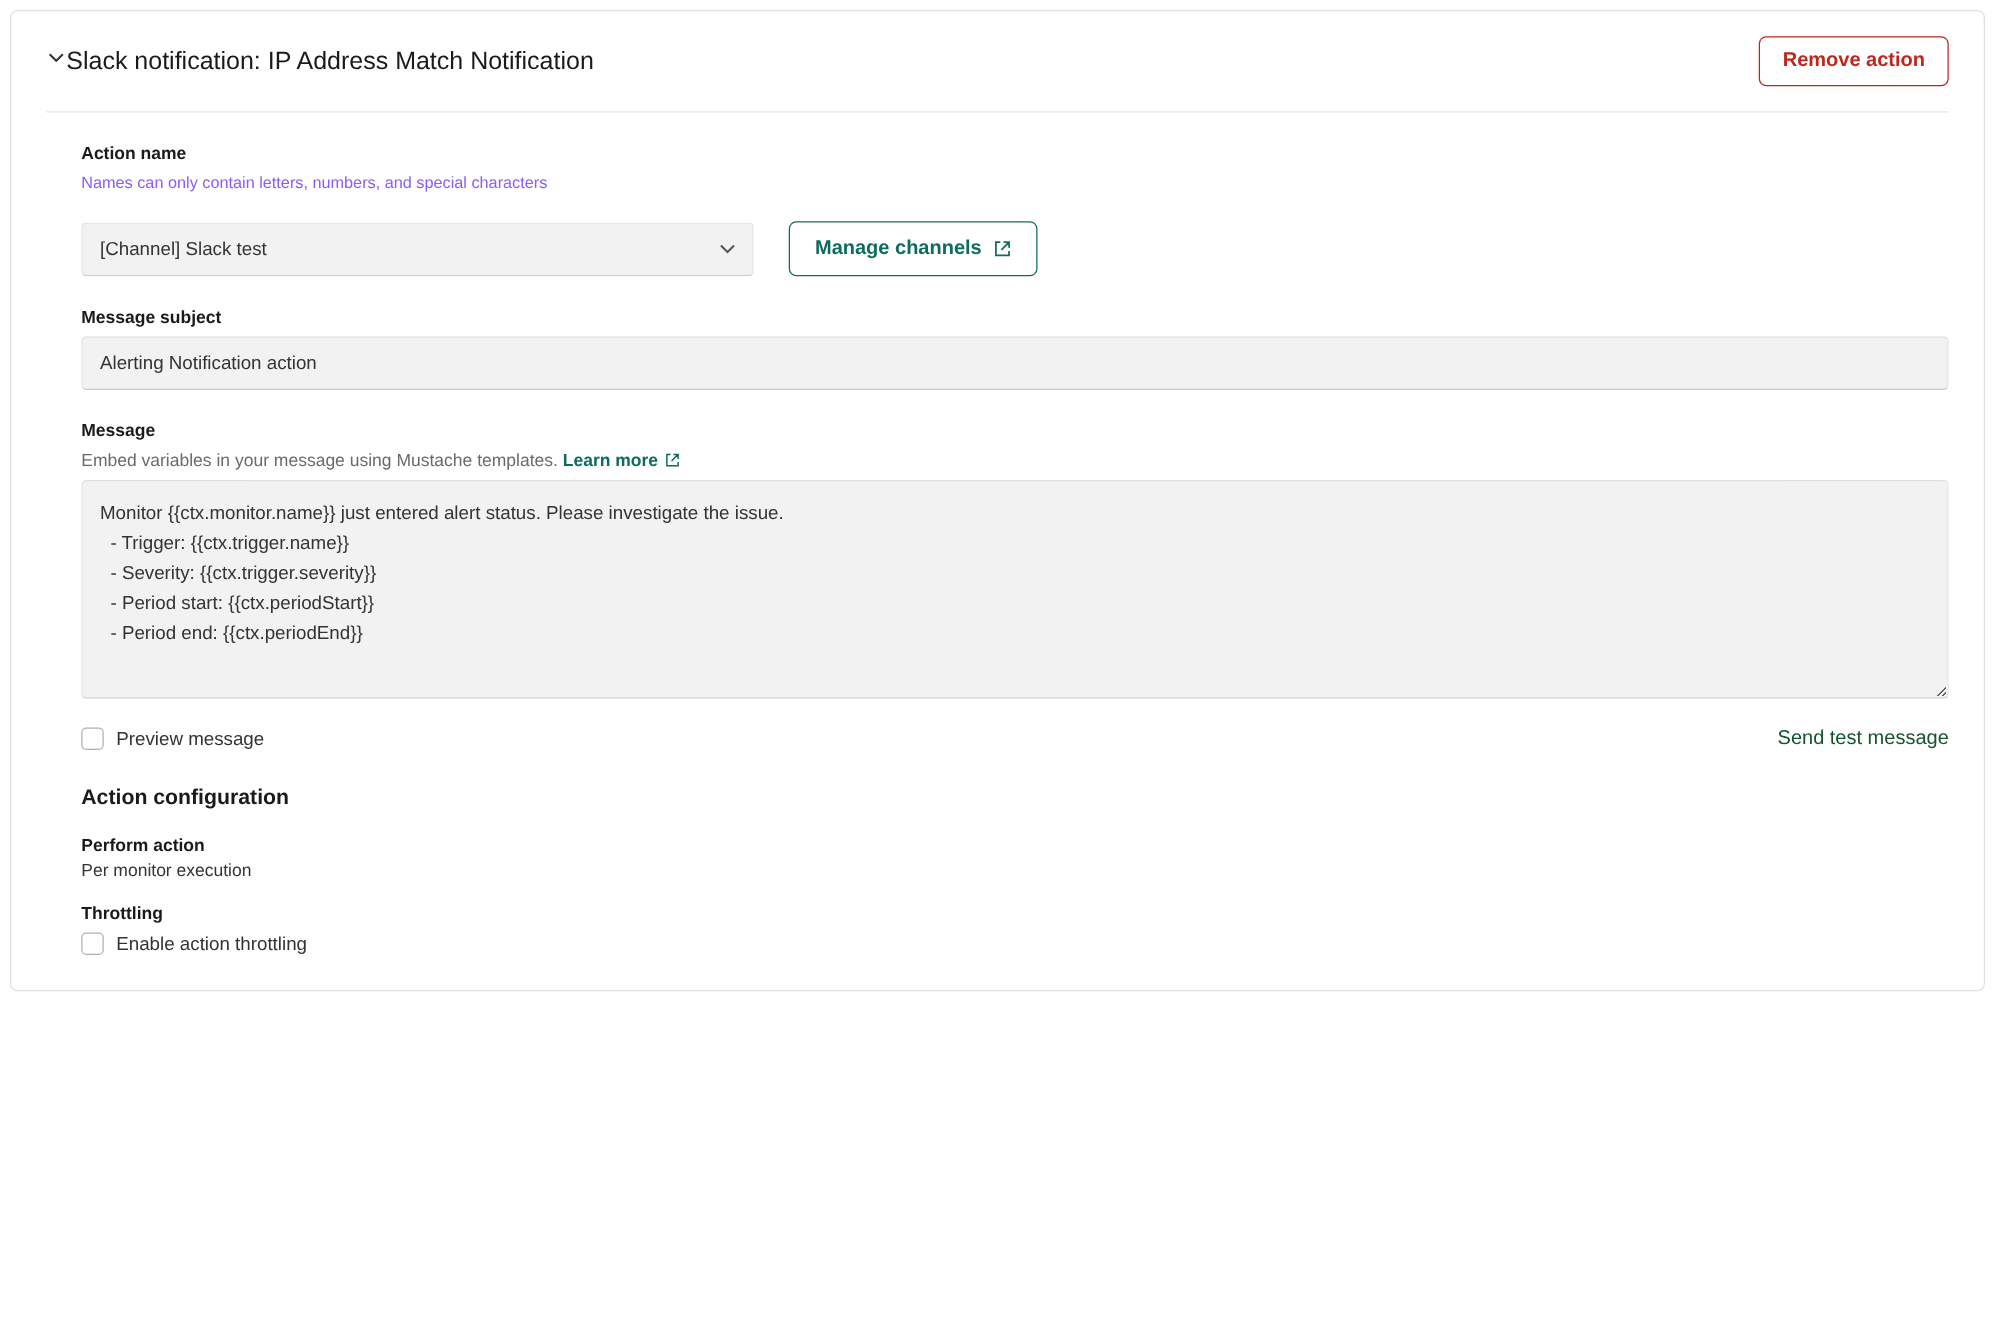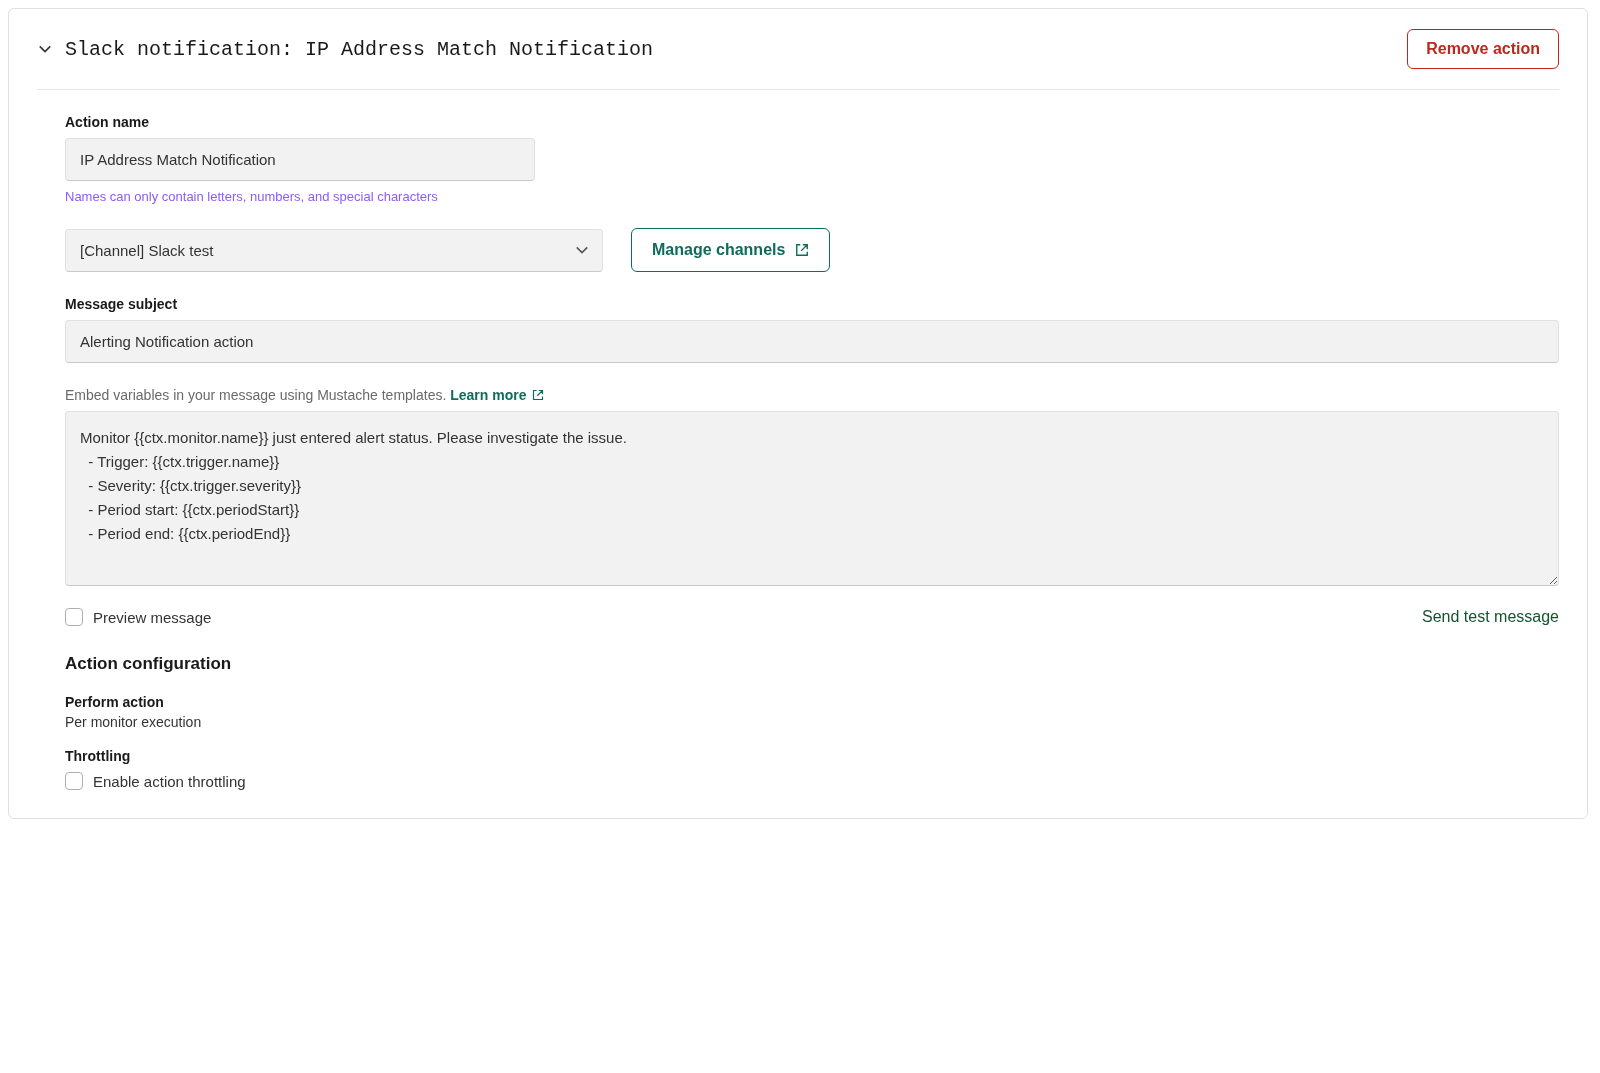--- a/index.html
+++ b/index.html
@@ -19,23 +19,21 @@
   .panel-header {
     display: flex;
     align-items: center;
     justify-content: space-between;
     padding-bottom: 20px;
     border-bottom: 1px solid #e6e6e6;
     margin-bottom: 24px;
   }
   .panel-title-wrap {
     display: flex;
-    align-items: center;
-    gap: 12px;
-    font-family: Liberation Mono, monospace;
+    align-items: flex-start;
   }
   .chevron {
     width: 16px;
     height: 16px;
     display: inline-flex;
     align-items: center;
     justify-content: center;
   }
   .panel-title {
     font-size: 20px;
@@ -201,21 +199,20 @@
       </span>
       <span class="panel-title">Slack notification: IP Address Match Notification</span>
     </div>
     <button class="remove-btn">Remove action</button>
   </div>
 
   <div class="content">
 
     <div class="form-group">
       <label class="form-label">Action name</label>
-      <input class="text-input input-narrow" type="text" value="IP Address Match Notification" style="">
       <div class="help-text">Names can only contain letters, numbers, and special characters</div>
     </div>
 
     <div class="form-group">
       <div class="channels-row">
         <div class="select-wrap">
           <div class="text-input">[Channel] Slack test</div>
           <span class="select-caret">
             <svg width="14" height="14" viewBox="0 0 16 16">
                 <path d="M2 5 L8 11 L14 5" fill="none" stroke="#555" stroke-width="1.8"></path>
@@ -232,20 +229,21 @@
         </button>
       </div>
     </div>
 
     <div class="form-group">
       <label class="form-label">Message subject</label>
       <input class="text-input" type="text" value="Alerting Notification action" style="">
     </div>
 
     <div class="form-group">
+      <label class="form-label">Message</label>
       <div class="sub-help">
         <span>Embed variables in your message using Mustache templates.</span>
         <span class="link-inline">
           <span>Learn more</span>
           <span>
             <svg width="12" height="12" viewBox="0 0 16 16">
                 <path d="M6 2 H2 V14 H14 V10 M9 2 H14 V7 M14 2 L7 9" fill="none" stroke="#0f6b5c" stroke-width="1.6"></path>
               </svg>
           </span>
         </span>

